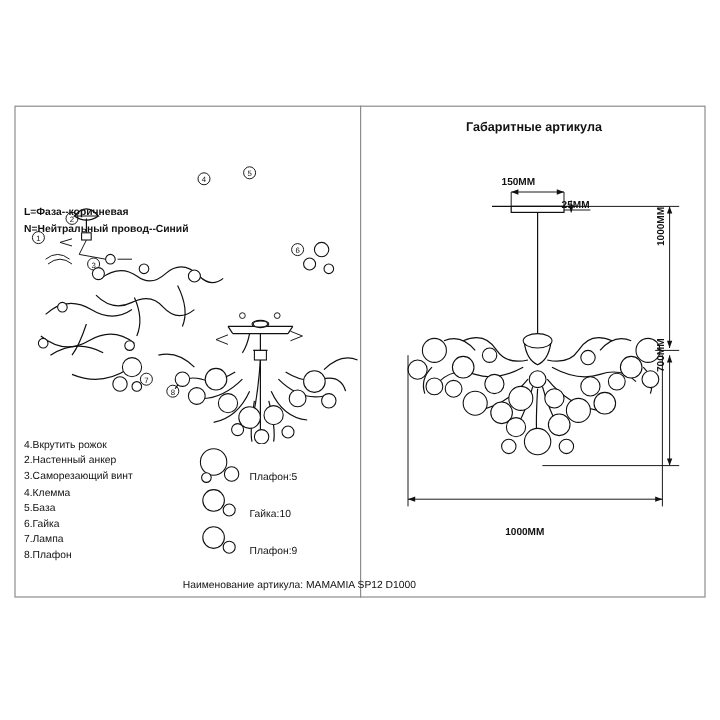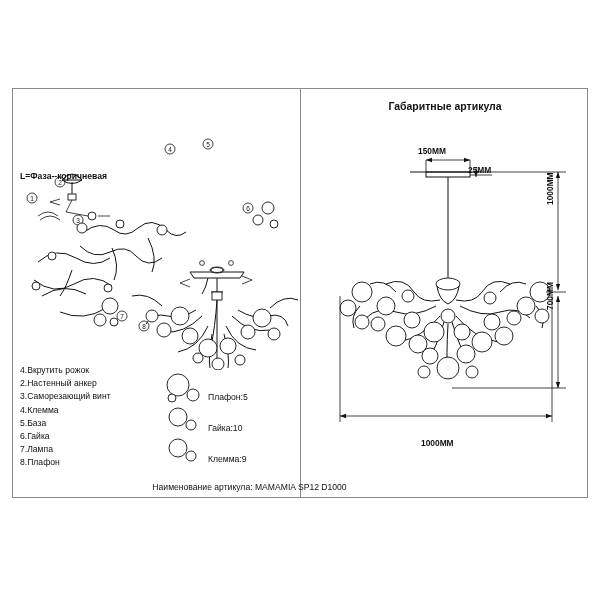--- a/index.html
+++ b/index.html
@@ -120,20 +120,21 @@
 
 <div class="sheet">
 
   <div class="frame"></div>
   <div class="divider"></div>
 
   <div class="panel-title" id="title-right">Габаритные артикула</div>
 
   <div class="wire-legend">
     <div>L=Фаза--коричневая</div>
+    <div>N=Нейтральный провод--Синий</div>
   </div>
 
   <div style="position:absolute; left:12px; top:120px; width:288px; height:250px;">
     <svg width="288" height="250" viewBox="0 0 288 250">
 
       <g>
         <line class="ln" x1="178" y1="152" x2="232" y2="152"></line>
         <line class="ln" x1="178" y1="152" x2="182" y2="158"></line>
         <line class="ln" x1="232" y1="152" x2="228" y2="158"></line>
         <line class="ln" x1="182" y1="158" x2="228" y2="158"></line>
@@ -260,21 +261,21 @@
       <g>
         <circle class="bulb" cx="18" cy="78" r="9"></circle>
         <circle class="bulb" cx="31" cy="86" r="5"></circle>
       </g>
     </svg>
   </div>
 
   <div class="plafon-labels">
     <div class="plafon-row">Плафон:5</div>
     <div class="plafon-row">Гайка:10</div>
-    <div class="plafon-row">Клемма:9</div>
+    <div class="plafon-row">Плафон:9</div>
   </div>
 
   <div style="position:absolute; left:300px; top:120px; width:288px; height:340px;">
     <svg width="288" height="340" viewBox="0 0 288 340">
 
       <line class="ln" x1="110" y1="52" x2="180" y2="52"></line>
 
       <rect class="ln" x="126" y="52" width="44" height="5"></rect>
 
       <line class="ln-thin" x1="126" y1="40" x2="170" y2="40"></line>

